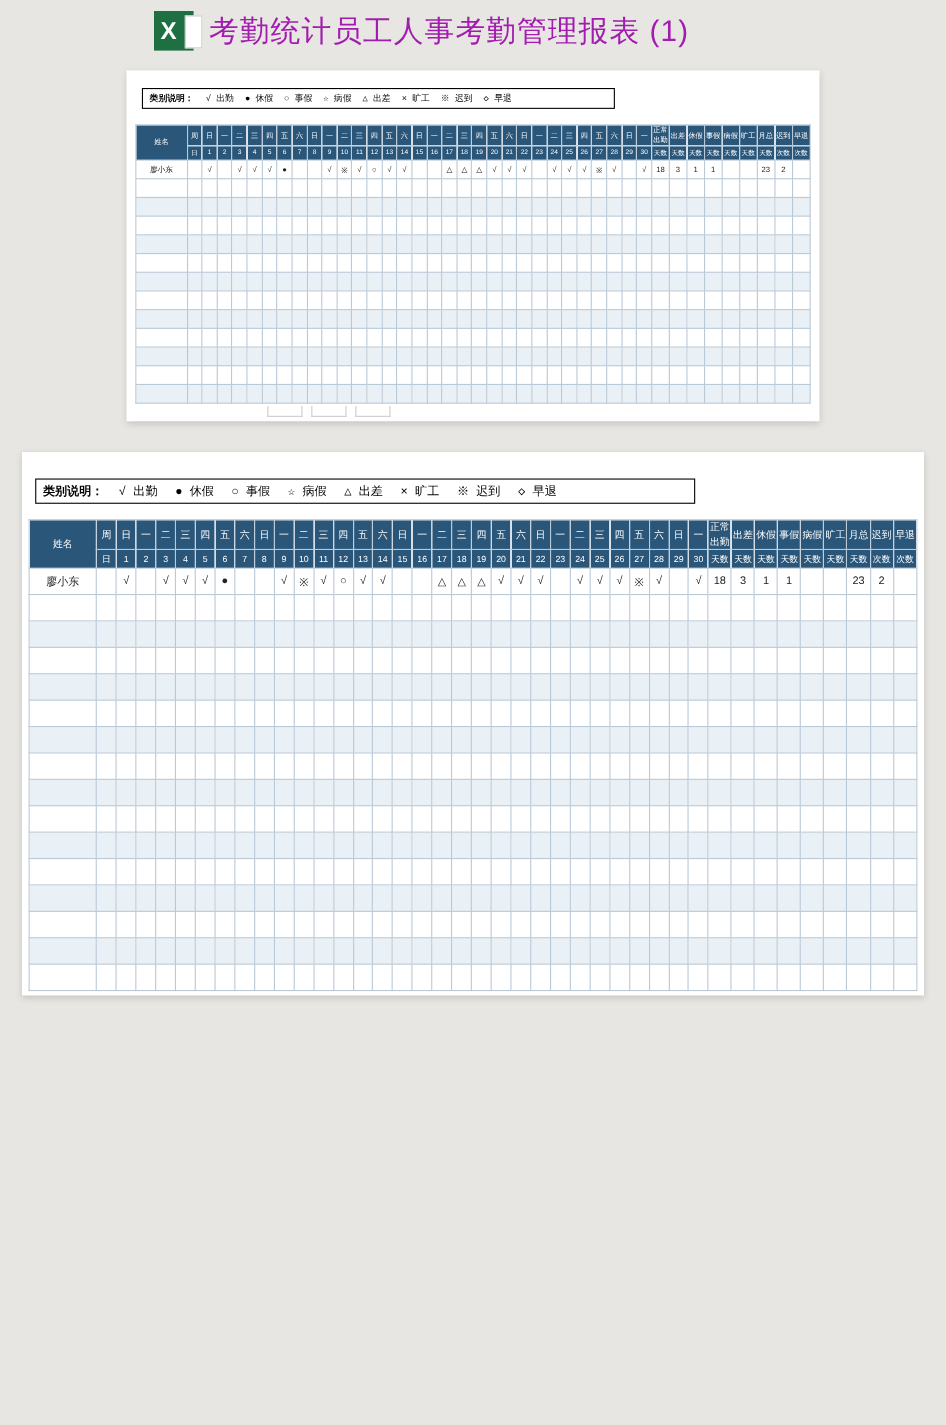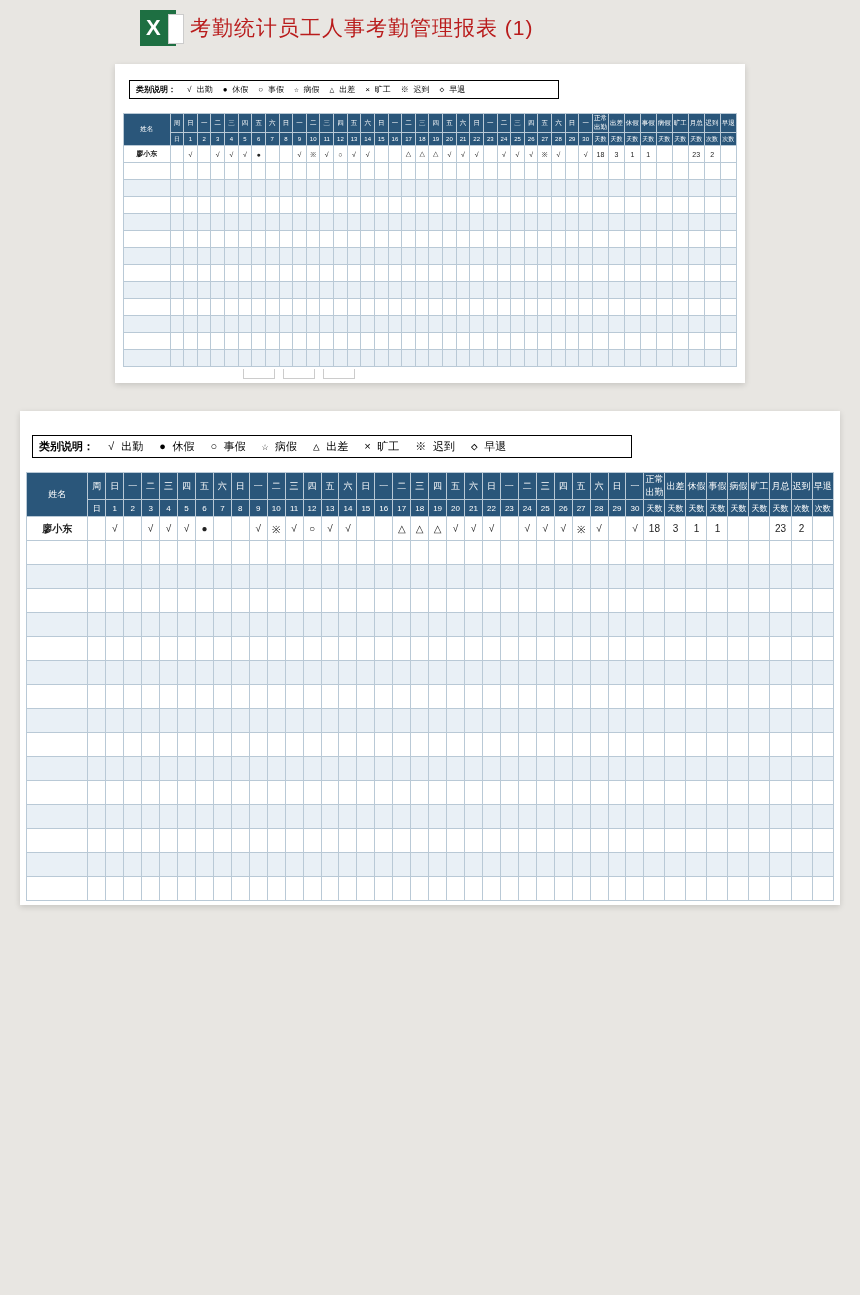--- a/index.html
+++ b/index.html
@@ -31,22 +31,22 @@
   }
   .excel-icon::after {
     content: "";
     position: absolute;
     right: -8px; top: 4px;
     width: 14px; height: 28px;
     background: #fff;
     border: 1px solid #ccc;
   }
   .doc-title {
-    font-size: 21px;
-    color: #b91c1c;
+    font-size: 27px;
+    color: #a21caf;
     letter-spacing: 1px;
   }
   .sheet-card {
     background: #fff;
     margin: 0 auto 28px auto;
     box-shadow: 0 2px 6px rgba(0,0,0,0.15);
   }
   .sheet-card.small {
     width: 630px;
     padding: 16px 8px 4px 8px;
@@ -98,21 +98,21 @@
   .large table.att .sub th { font-size: 8px; height: 17px;}
 
   table.att tbody td {
     background: #fff;
     color: #222;
   }
   table.att tbody tr:nth-child(odd) td { background: #e9f0f6; }
   table.att tbody tr:first-child td { background: #fff; }
   .small table.att tbody td { height: 17px; font-size: 7px;}
   .large table.att tbody td { height: 24px; font-size: 10px;}
-  .name-col { font-weight: bold; }
+  .name-col { font-weight: normal; }
 
   
   .col-name { width: 7%; }
   .col-day  { width: 2.05%; }
   .col-sum  { width: 2.4%; }
 
   .bottom-tabs {
     display: flex;
     gap: 8px;
     margin-top: 2px;

